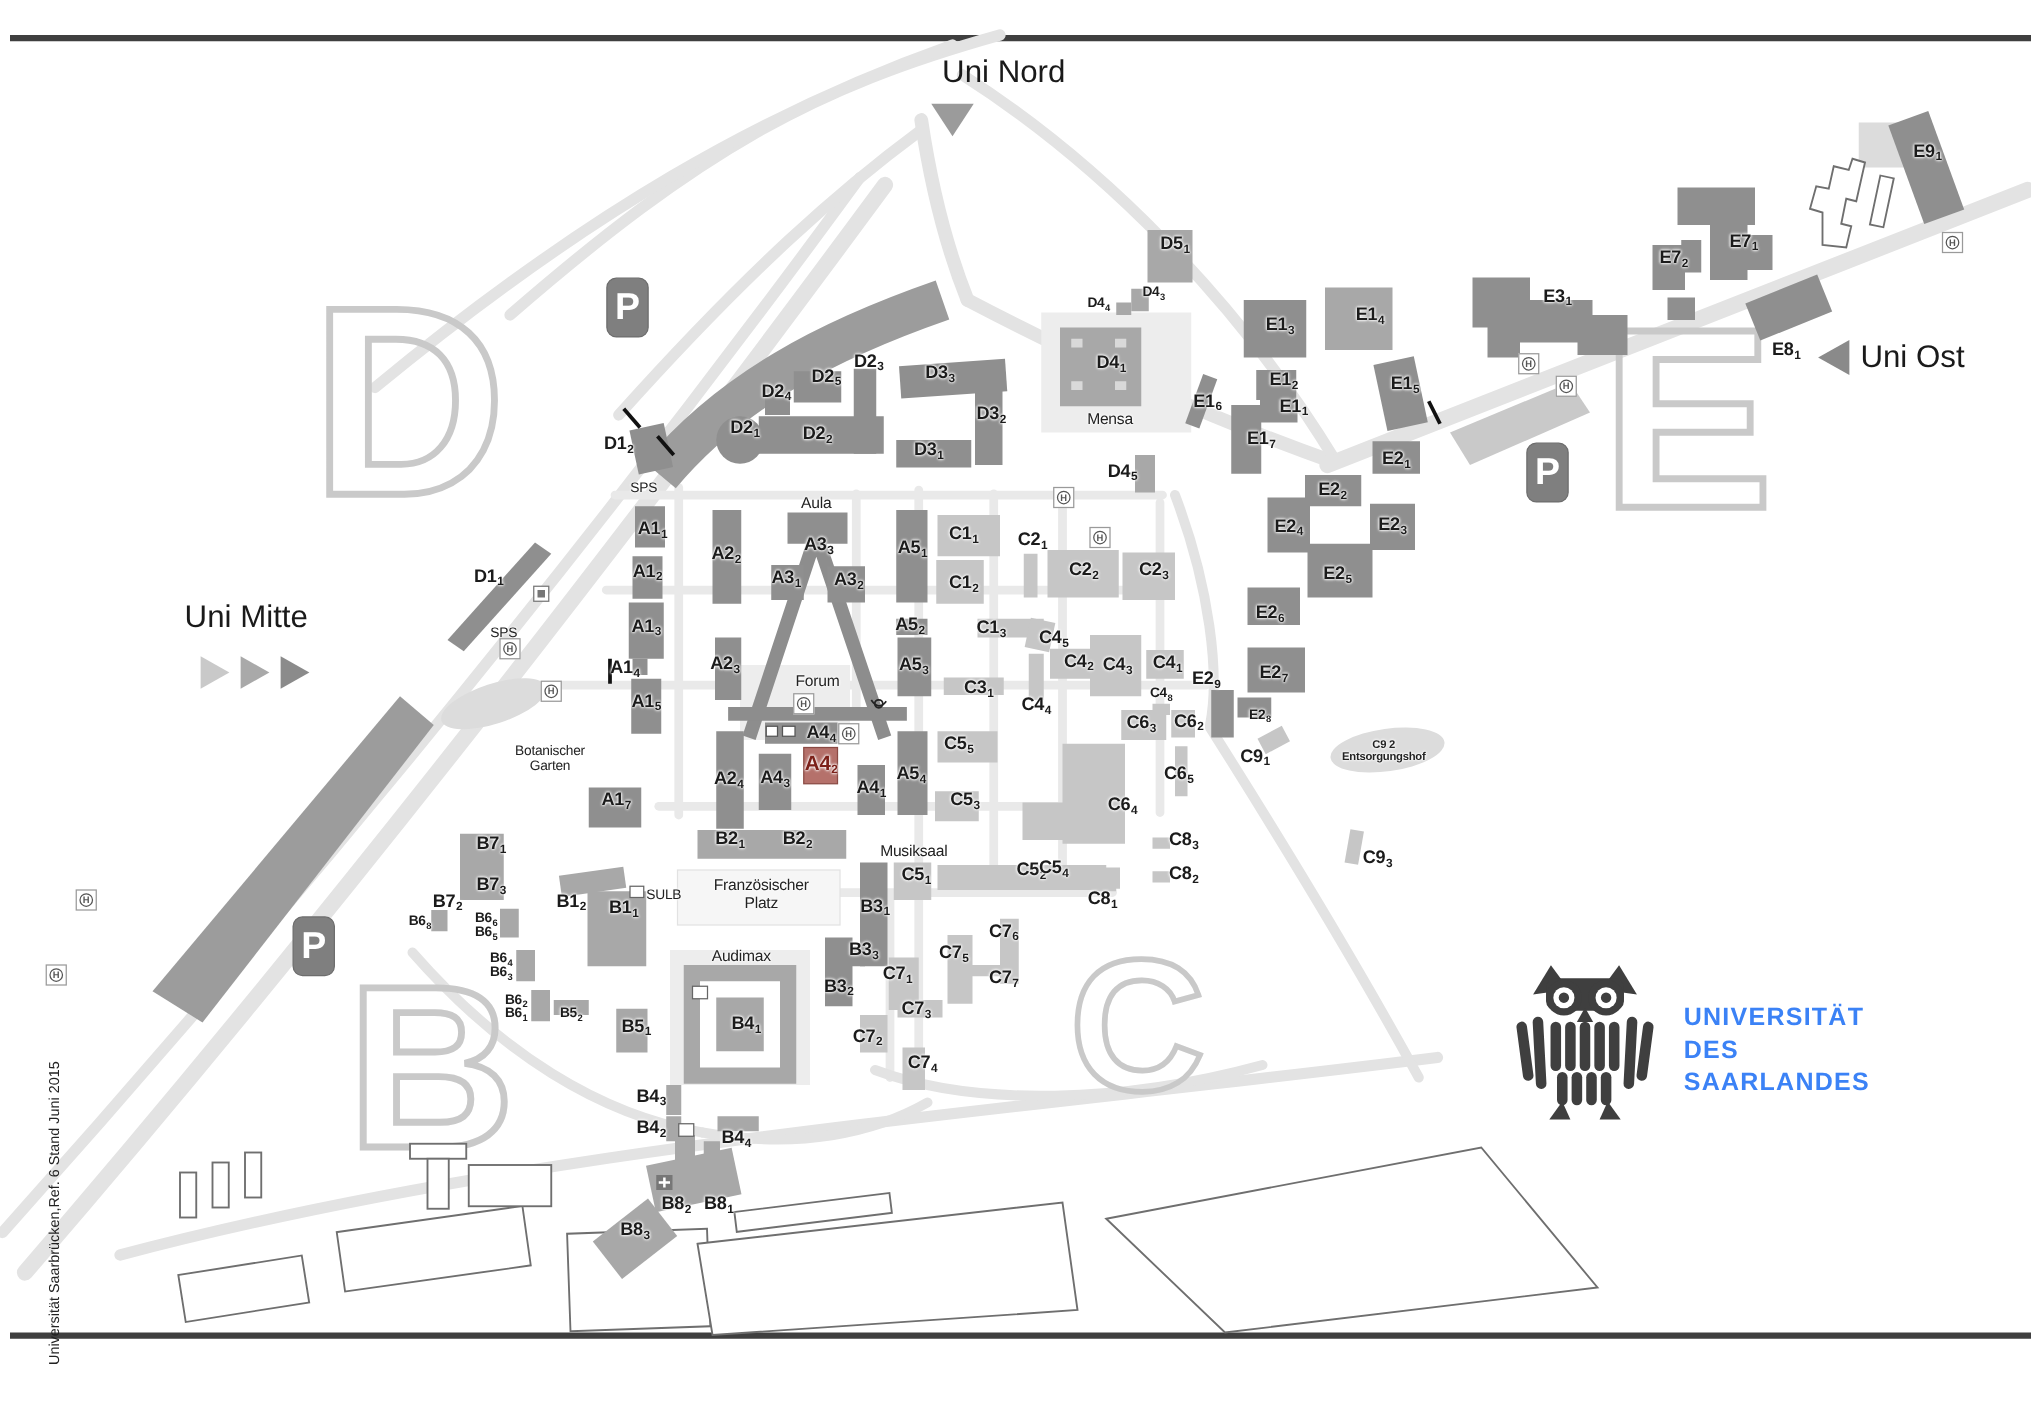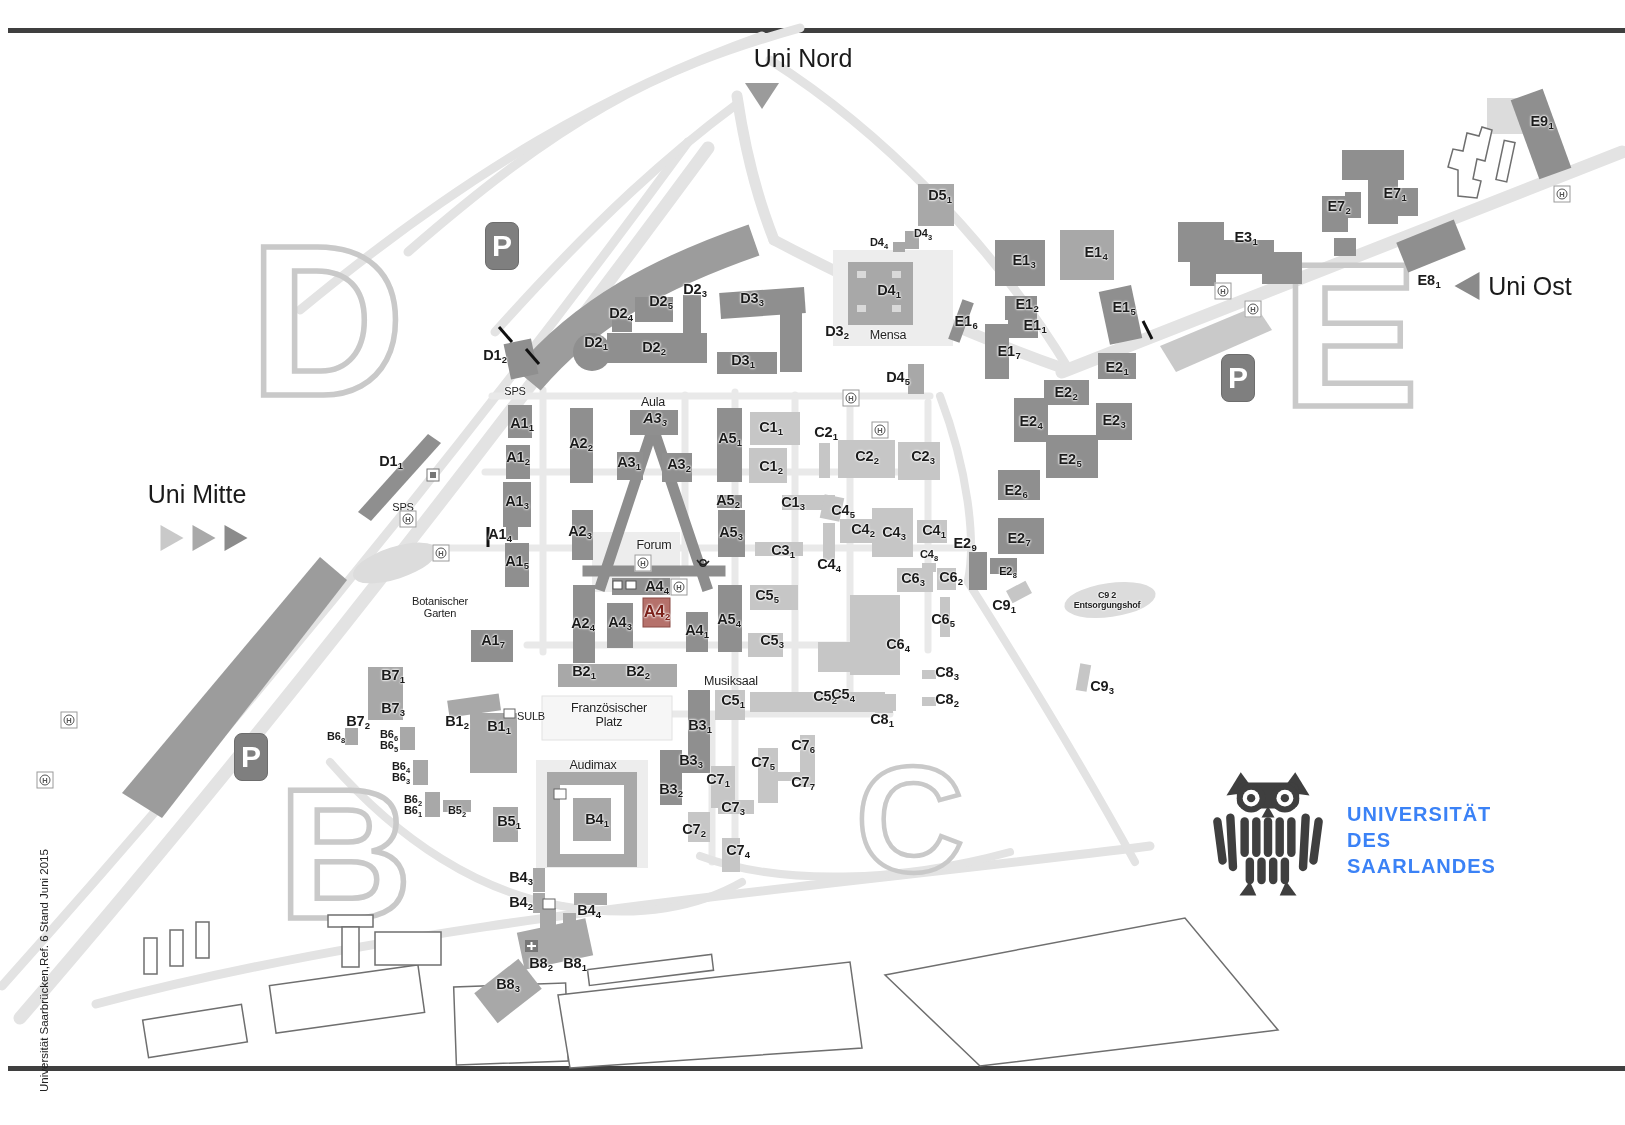--- a/index.html
+++ b/index.html
@@ -302,39 +302,39 @@
 
   <div>
       <div class="lbl " style="left: 391px; top: 463px;"><span>D1</span><sub>1</sub></div>
       <div class="lbl " style="left: 495px; top: 357px;"><span>D1</span><sub>2</sub></div>
       <div class="lbl " style="left: 596px; top: 344px;"><span>D2</span><sub>1</sub></div>
       <div class="lbl " style="left: 654px; top: 349px;"><span>D2</span><sub>2</sub></div>
       <div class="lbl " style="left: 695px; top: 291px;"><span>D2</span><sub>3</sub></div>
       <div class="lbl " style="left: 621px; top: 315px; text-align: right;"><span>D2</span><sub>4</sub></div>
       <div class="lbl " style="left: 661px; top: 303px;"><span>D2</span><sub>5</sub></div>
       <div class="lbl " style="left: 743px; top: 362px;"><span>D3</span><sub>1</sub></div>
-      <div class="lbl " style="left: 793px; top: 333px; margin-left: 44px;"><span>D3</span><sub>2</sub></div>
+      <div class="lbl " style="left: 793px; top: 333px;"><span>D3</span><sub>2</sub></div>
       <div class="lbl " style="left: 752px; top: 300px;"><span>D3</span><sub>3</sub></div>
       <div class="lbl " style="left: 889px; top: 292px;"><span>D4</span><sub>1</sub></div>
       <div class="lbl sm" style="left: 923px; top: 235px;"><span>D4</span><sub>3</sub></div>
       <div class="lbl sm" style="left: 879px; top: 244px;"><span>D4</span><sub>4</sub></div>
       <div class="lbl " style="left: 898px; top: 379px;"><span>D4</span><sub>5</sub></div>
       <div class="lbl " style="left: 940px; top: 197px;"><span>D5</span><sub>1</sub></div>
       <div class="lbl " style="left: 522px; top: 425px;"><span>A1</span><sub>1</sub></div>
       <div class="lbl " style="left: 518px; top: 459px;"><span>A1</span><sub>2</sub></div>
       <div class="lbl " style="left: 517px; top: 503px;"><span>A1</span><sub>3</sub></div>
       <div class="lbl " style="left: 500px; top: 536px;"><span>A1</span><sub>4</sub></div>
       <div class="lbl " style="left: 517px; top: 563px;"><span>A1</span><sub>5</sub></div>
       <div class="lbl " style="left: 493px; top: 642px;"><span>A1</span><sub>7</sub></div>
       <div class="lbl " style="left: 581px; top: 445px;"><span>A2</span><sub>2</sub></div>
       <div class="lbl " style="left: 580px; top: 533px;"><span>A2</span><sub>3</sub></div>
       <div class="lbl " style="left: 583px; top: 625px;"><span>A2</span><sub>4</sub></div>
       <div class="lbl " style="left: 629px; top: 464px;"><span>A3</span><sub>1</sub></div>
       <div class="lbl " style="left: 679px; top: 466px;"><span>A3</span><sub>2</sub></div>
-      <div class="lbl " style="left: 655px; top: 420px; font-style: italic;"><span>A3</span><sub>3</sub></div>
+      <div class="lbl " style="left: 655px; top: 438px;"><span>A3</span><sub>3</sub></div>
       <div class="lbl " style="left: 697px; top: 632px;"><span>A4</span><sub>1</sub></div>
       <div class="lbl red" style="left: 657px; top: 612px;"><span>A4</span><sub>2</sub></div>
       <div class="lbl " style="left: 620px; top: 624px;"><span>A4</span><sub>3</sub></div>
       <div class="lbl " style="left: 657px; top: 588px;"><span>A4</span><sub>4</sub></div>
       <div class="lbl " style="left: 730px; top: 440px;"><span>A5</span><sub>1</sub></div>
       <div class="lbl " style="left: 728px; top: 502px;"><span>A5</span><sub>2</sub></div>
       <div class="lbl " style="left: 731px; top: 534px;"><span>A5</span><sub>3</sub></div>
       <div class="lbl " style="left: 729px; top: 621px;"><span>A5</span><sub>4</sub></div>
       <div class="lbl " style="left: 499px; top: 728px;"><span>B1</span><sub>1</sub></div>
       <div class="lbl " style="left: 457px; top: 723px;"><span>B1</span><sub>2</sub></div>

